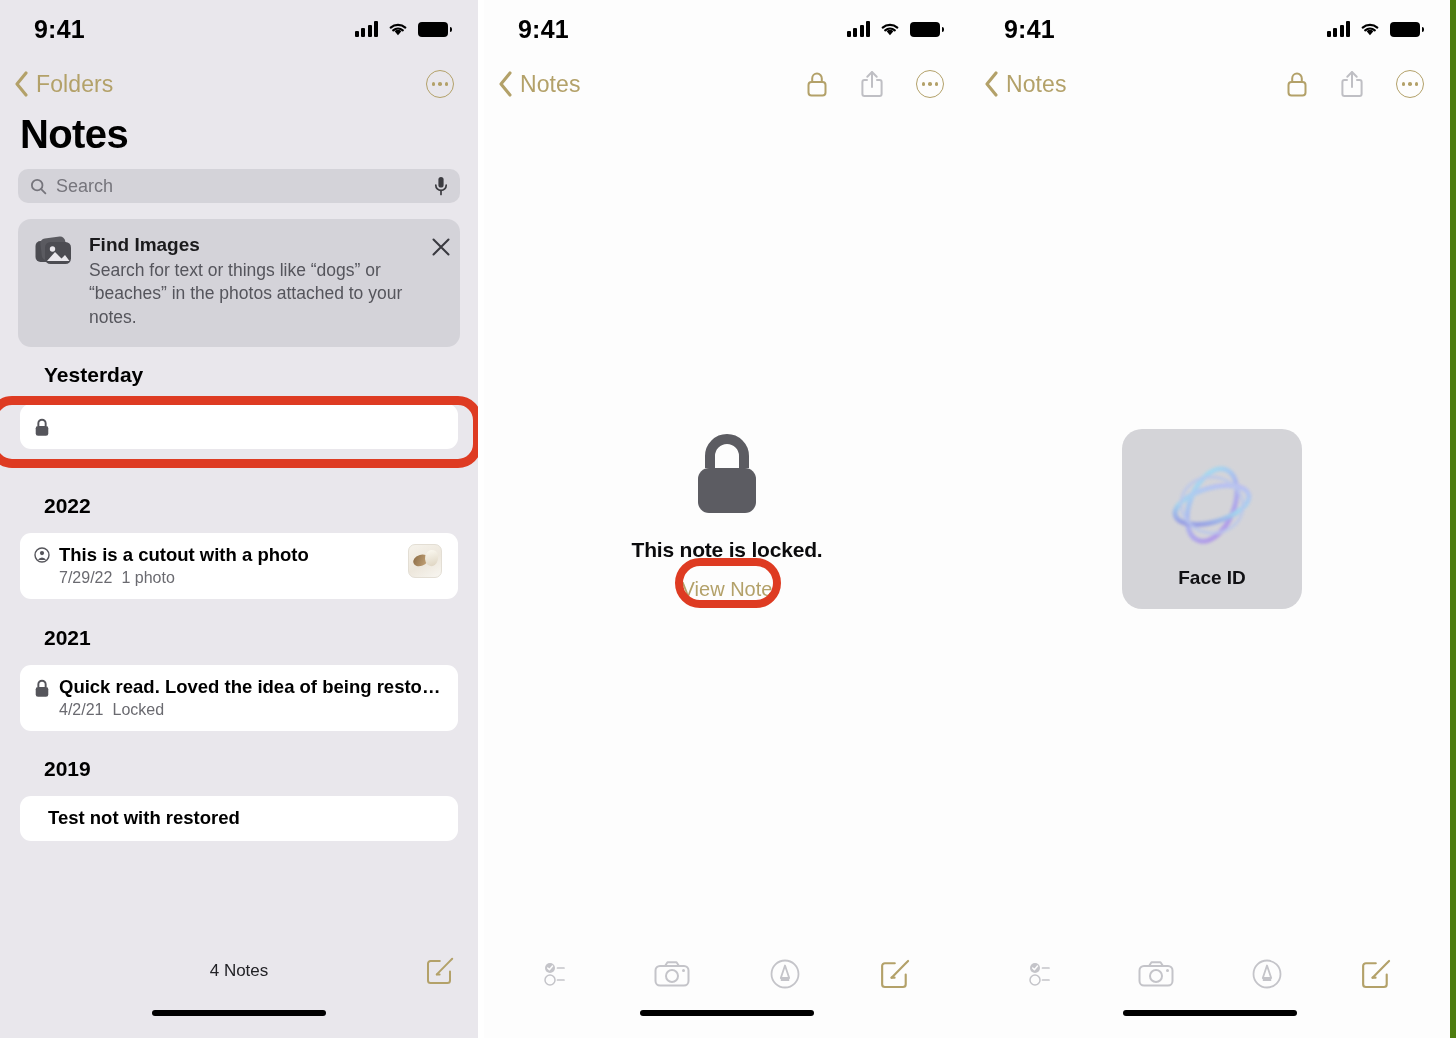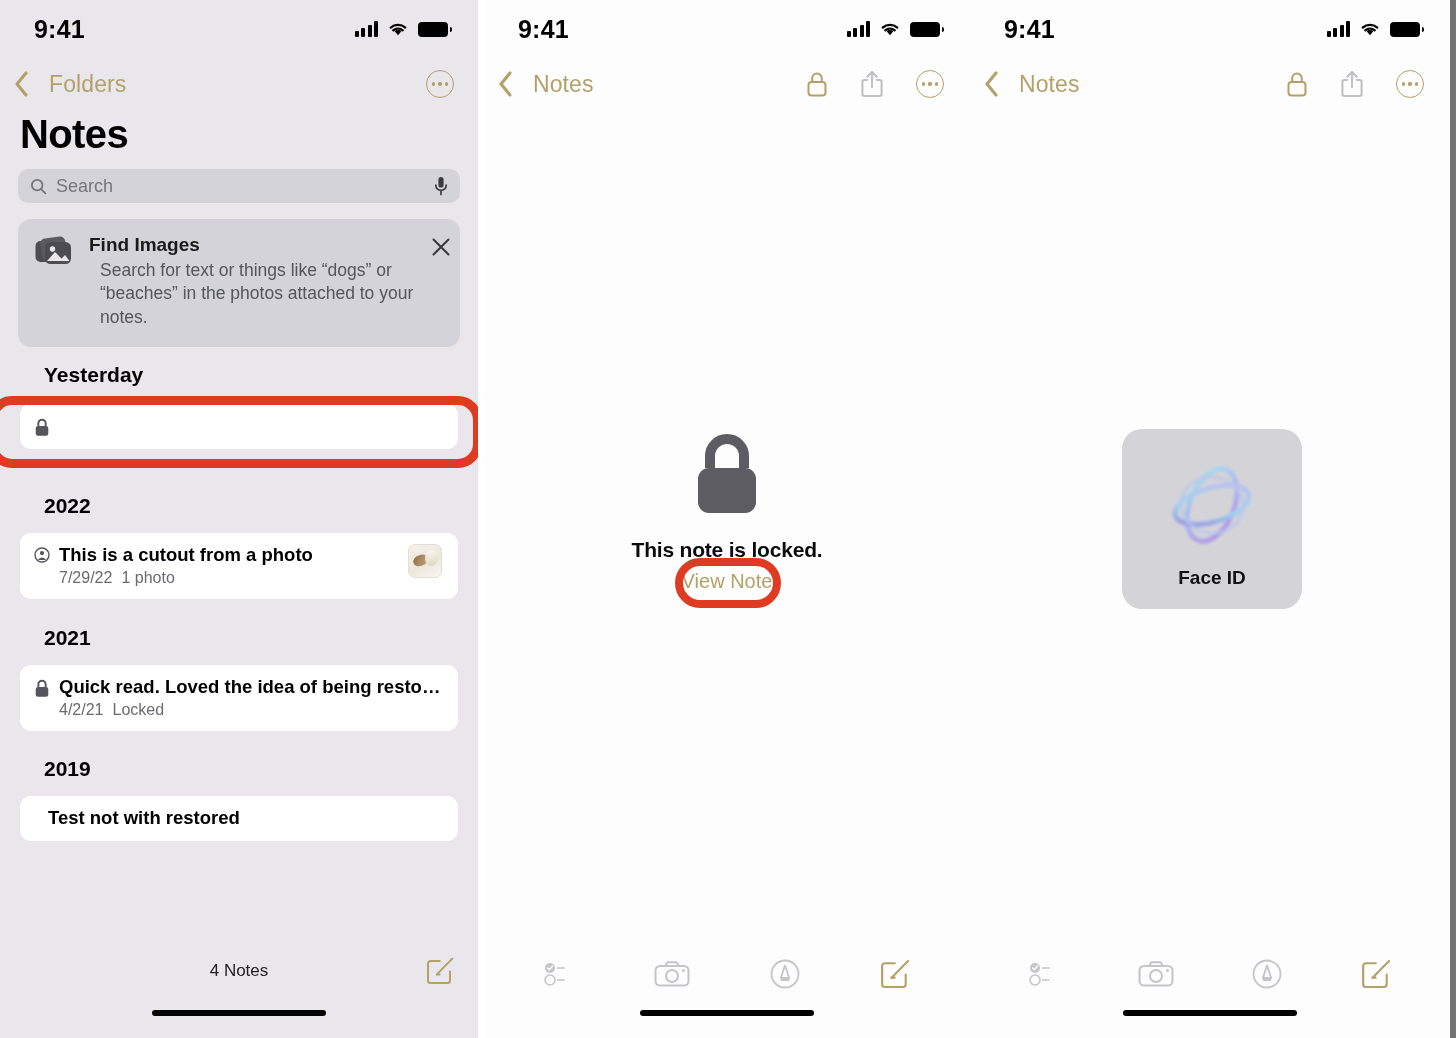--- a/index.html
+++ b/index.html
@@ -2,21 +2,21 @@
 <html><head>
 <meta charset="utf-8">
 <style>
   * { box-sizing: border-box; margin: 0; padding: 0; }
   html, body {
     width: 1456px; height: 1038px;
     background: #ffffff;
     font-family: "Liberation Sans", sans-serif;
     overflow: hidden;
   }
-  .stage { position: relative; width: 1456px; height: 1038px; display: flex; background: #737373; }
+  .stage { position: relative; width: 1456px; height: 1038px; display: flex; background: #4d7c0f; }
 
   
   .panel { position: relative; height: 1038px; overflow: hidden; }
   .panel-1 { width: 478px; background: #E9E7EC; }
   .gap { width: 6px; height: 1038px; background: #ffffff; }
   .panel-2 { width: 486px; background: #FDFDFD; }
   .panel-3 { width: 480px; background: #FDFDFD; }
 
   
   .statusbar {
@@ -33,21 +33,21 @@
   .bars i:nth-child(3) { height: 12.5px; }
   .bars i:nth-child(4) { height: 16px; }
   .batt { position: relative; width: 30px; height: 15px; border-radius: 4px; background: #000; }
   .batt::after { content:""; position:absolute; right:-4px; top:5px; width:2.5px; height:5px; background:#000; border-radius:0 2px 2px 0; }
 
   
   .navbar {
     position: absolute; top: 58px; left: 0; right: 0; height: 52px;
     display: flex; align-items: center; justify-content: space-between;
   }
-  .nav-back { display: flex; align-items: flex-start; gap: 20px; cursor: pointer; }
+  .nav-back { display: flex; align-items: flex-start; gap: 7px; cursor: pointer; }
   .nav-back-label { font-size: 23px; color: #B3A169; letter-spacing: .1px; }
   .nav-actions { display: flex; align-items: center; gap: 33px; }
 
   .circle-btn {
     width: 28px; height: 28px; border-radius: 50%;
     border: 1.6px solid #B3A169; display: flex; align-items: center;
     justify-content: center; gap: 3px; cursor: pointer;
   }
   .circle-btn b { width: 3.6px; height: 3.6px; border-radius: 50%; background: #B3A169; display:block; }
 
@@ -63,21 +63,21 @@
   }
   .search-text { flex: 1; font-size: 18px; color: #76757C; margin-left: 9px; }
 
   .banner {
     position: absolute; top: 219px; left: 18px; width: 442px;
     background: #D4D3D9; border-radius: 13px; padding: 15px 8px 18px 16px;
     display: flex; gap: 15px; cursor: pointer;
   }
   .banner-body { flex: 1; }
   .banner-title { font-size: 19px; font-weight: bold; color: #1A1A1C; margin-bottom: 3px; }
-  .banner-desc { font-size: 17.5px; color: #55555C; line-height: 1.33; margin-left: 11px; }
+  .banner-desc { font-size: 17.5px; color: #55555C; line-height: 1.33; }
   .banner-close { width: 22px; height: 22px; flex-shrink: 0; margin-top: 2px; cursor: pointer; }
 
   .sec-head {
     font-size: 21px; font-weight: bold; color: #000; position: absolute; left: 44px;
   }
   .note-card {
     position: absolute; left: 20px; width: 438px;
     background: #FFFFFF; border-radius: 11px; padding: 11px 16px 12px 14px;
     display: flex; align-items: flex-start; cursor: pointer;
   }
@@ -125,21 +125,21 @@
   }
 
   
   .locked-wrap {
     position: absolute; top: 432px; left: 0; right: 0;
     display: flex; flex-direction: column; align-items: center;
   }
   .big-lock { margin-bottom: 20px; }
   .locked-text { font-size: 21px; font-weight: bold; color: #0B0B0D; letter-spacing: -.2px; }
   .view-note {
-    margin-top: 8px; font-size: 20px; color: #B3A169; cursor: pointer;
+    margin-top: 16px; font-size: 20px; color: #B3A169; cursor: pointer;
   }
 
   
   .faceid-card {
     position: absolute; left: 152px; top: 429px; width: 180px; height: 180px;
     background: #D4D4D8; border-radius: 20px;
     display: flex; flex-direction: column; align-items: center; justify-content: flex-start;
     padding-top: 22px; cursor: pointer;
   }
   .faceid-glyph {
@@ -240,21 +240,21 @@
     </div>
 
     <div class="sec-head" style="top:494px;">2022</div>
     <div class="note-card" style="top:533px;">
       <svg class="note-lead" viewBox="0 0 16 16">
         <circle cx="8" cy="8" r="7" stroke="#55555B" stroke-width="1.4" fill="none"></circle>
         <circle cx="8" cy="6.1" r="2.1" fill="#55555B"></circle>
         <path d="M3.9 13 a4.6 4.6 0 0 1 8.2 0" fill="#55555B"></path>
       </svg>
       <div class="note-main">
-        <div class="note-title">This is a cutout from a photo</div>
+        <div class="note-title">This is a cutout with a photo</div>
         <div class="note-sub">
           <span>7/29/22</span><span>1 photo</span>
         </div>
       </div>
       <div class="thumb"></div>
     </div>
 
     <div class="sec-head" style="top:626px;">2021</div>
     <div class="note-card" style="top:665px;">
       <svg class="note-lead" viewBox="0 0 14 17">

